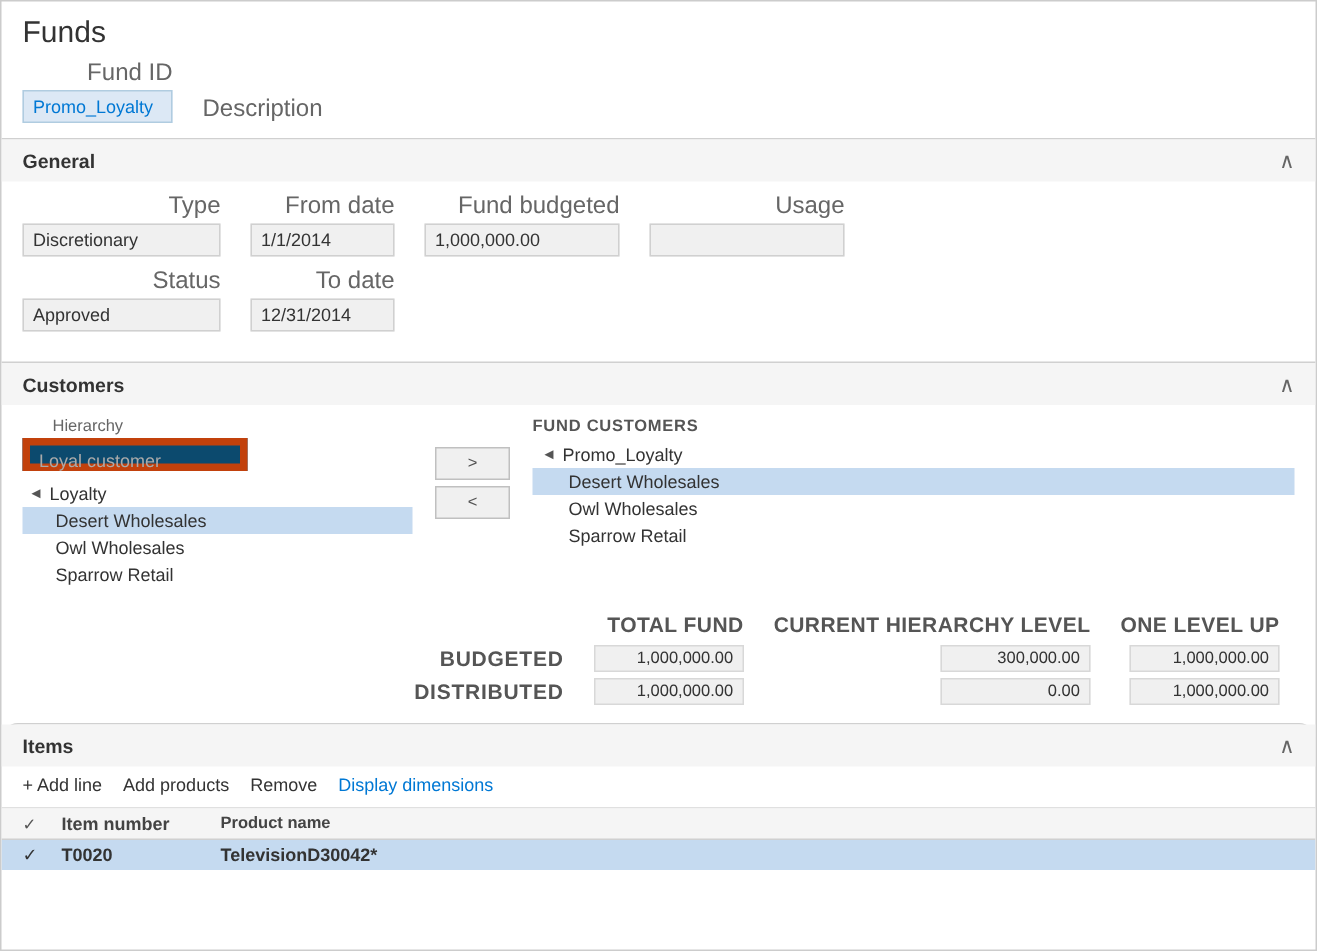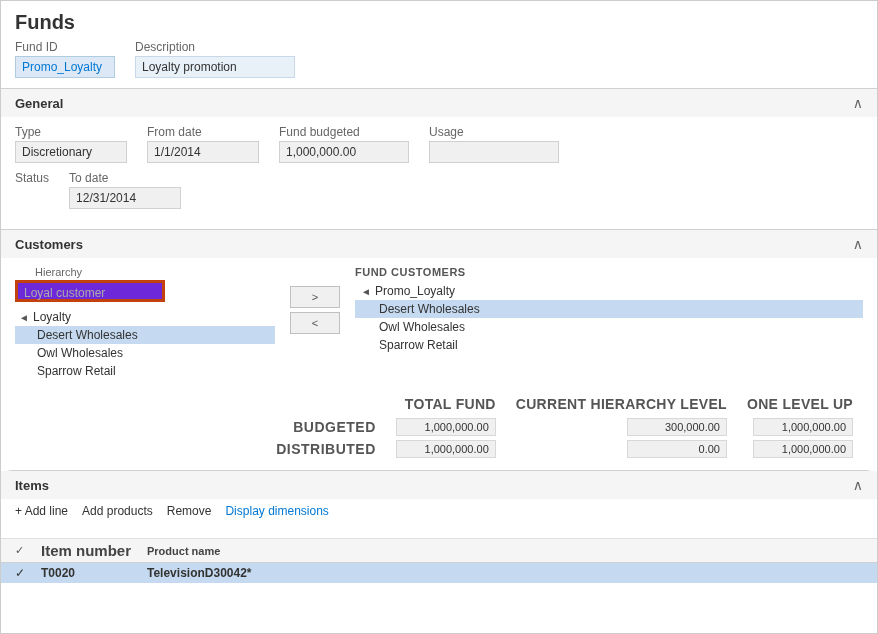--- a/index.html
+++ b/index.html
@@ -13,38 +13,39 @@
     }
     .page-container {
       width: 878px;
       min-height: 634px;
       background: #fff;
       border: 1px solid #ccc;
       overflow: hidden;
     }
     .page-title {
       font-size: 20px;
-      font-weight: 700;
+      font-weight: 400;
       color: #333;
       padding: 10px 14px 6px 14px;
     }
     .fund-header {
       display: flex;
       gap: 20px;
       padding: 0 14px 8px 14px;
       align-items: flex-end;
     }
     .field-group {
       display: flex;
       flex-direction: column;
       gap: 2px;
     }
     .field-label {
-      font-size: 12px;
+      font-size: 16px;
       color: #666;
+      text-align: right;
     }
     .field-input {
       background: #e8f0f8;
       border: 1px solid #c8d8e8;
       padding: 3px 6px;
       font-size: 12px;
       color: #333;
       min-width: 90px;
     }
     .field-input.wide { min-width: 160px; }
@@ -83,22 +84,22 @@
       gap: 2px;
     }
     .input-box {
       background: #f0f0f0;
       border: 1px solid #d0d0d0;
       padding: 3px 6px;
       font-size: 12px;
       color: #333;
       height: 22px;
     }
-    .input-box.w120 { width: 112px; }
-    .input-box.w100 { width: 112px; }
+    .input-box.w120 { width: 132px; }
+    .input-box.w100 { width: 96px; }
     .input-box.w130 { width: 130px; }
     .input-box.w160 { width: 160px; }
     .customers-body {
       display: flex;
       gap: 10px;
       padding: 8px 14px 8px 14px;
     }
     .customers-left {
       width: 260px;
       flex-shrink: 0;
@@ -127,22 +128,22 @@
     .customers-right {
       flex: 1;
     }
     .hierarchy-label {
       font-size: 11px;
       color: #666;
       margin-bottom: 2px;
       padding-left: 20px;
     }
     .hierarchy-input {
-      background: #6d28d9;
-      border: 3px solid #c2410c;
+      background: #0c4a6e;
+      border: 5px solid #c2410c;
       padding: 3px 6px;
       font-size: 12px;
       color: #999;
       width: 150px;
       height: 22px;
       margin-bottom: 6px;
     }
     .tree-item {
       display: flex;
       align-items: center;
@@ -228,42 +229,42 @@
       display: flex;
       justify-content: space-between;
       align-items: center;
       padding: 6px 14px;
       background: #f5f5f5;
     }
     .items-toolbar {
       display: flex;
       align-items: center;
       gap: 14px;
-      padding: 5px 14px 20px 14px;
+      padding: 5px 14px 8px 14px;
       border-bottom: 1px solid #e0e0e0;
     }
     .toolbar-btn {
       font-size: 12px;
       color: #333;
       cursor: pointer;
       display: flex;
       align-items: center;
       gap: 3px;
     }
     .toolbar-btn.blue { color: #0078d4; }
     .items-grid-header {
       display: flex;
       align-items: center;
       padding: 3px 14px;
       background: #f5f5f5;
       border-bottom: 1px solid #d0d0d0;
       gap: 6px;
     }
     .grid-col-check { width: 20px; }
-    .grid-col-item { width: 100px; font-size: 15px; font-weight: 600; color: #444; }
+    .grid-col-item { width: 100px; font-size: 12px; font-weight: 600; color: #444; }
     .grid-col-product { width: 160px; font-size: 11px; font-weight: 600; color: #444; }
     .items-grid-row {
       display: flex;
       align-items: center;
       padding: 3px 14px;
       gap: 6px;
       background: #c5daf0;
     }
     .grid-cell { font-size: 12px; color: #333; }
   </style>
@@ -274,21 +275,20 @@
 
   <div class="page-title">Funds</div>
 
   <div class="fund-header">
     <div class="field-group">
       <span class="field-label">Fund ID</span>
       <div class="field-input" style="color:#0078d4; background:#dce8f5; border-color:#b0cce0; min-width:100px;">Promo_Loyalty</div>
     </div>
     <div class="field-group">
       <span class="field-label">Description</span>
-      <div class="field-input wide">Loyalty promotion</div>
     </div>
   </div>
 
   <div class="section">
     <div class="section-header">
       <span class="section-title">General</span>
       <span class="section-toggle">∧</span>
     </div>
     <div class="section-body">
       <div class="form-row">
@@ -305,20 +305,21 @@
           <div class="input-box w130">1,000,000.00</div>
         </div>
         <div class="form-field">
           <span class="field-label">Usage</span>
           <div class="input-box w130"></div>
         </div>
       </div>
       <div class="form-row">
         <div class="form-field">
           <span class="field-label">Status</span>
+          <div class="input-box w120">Approved</div>
         </div>
         <div class="form-field">
           <span class="field-label">To date</span>
           <div class="input-box w100">12/31/2014</div>
         </div>
       </div>
     </div>
   </div>
 
   <div class="section">

